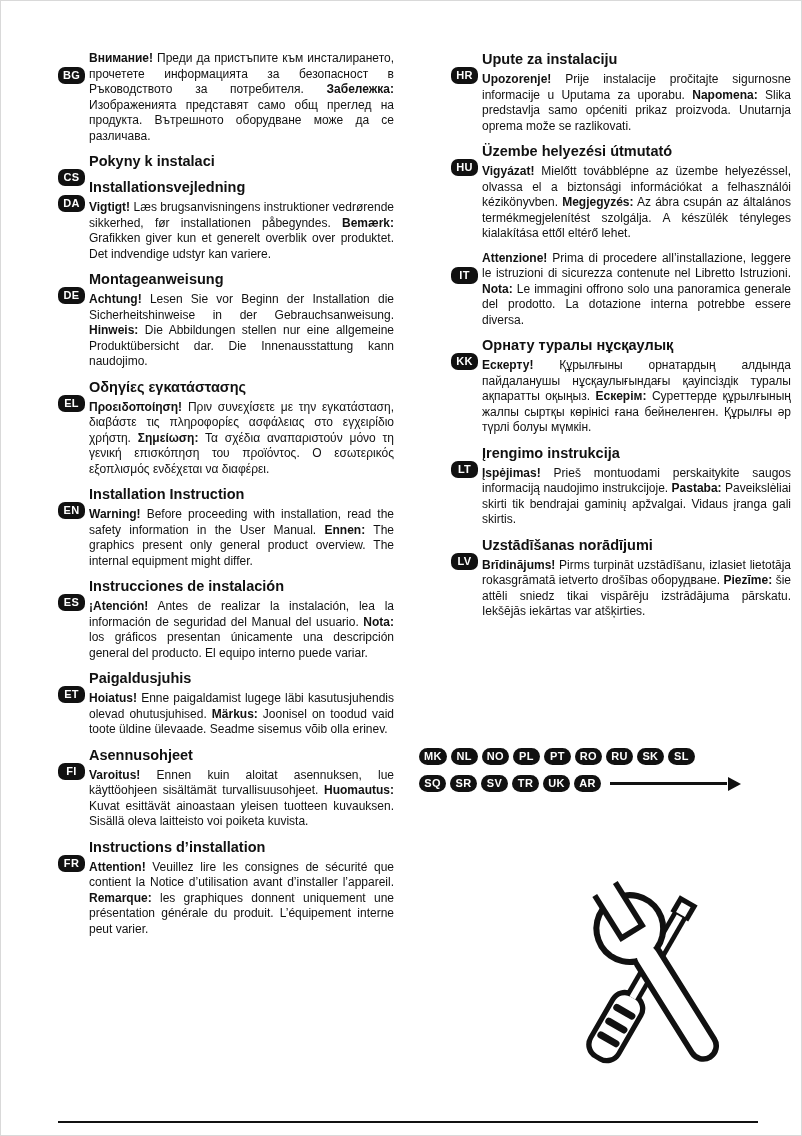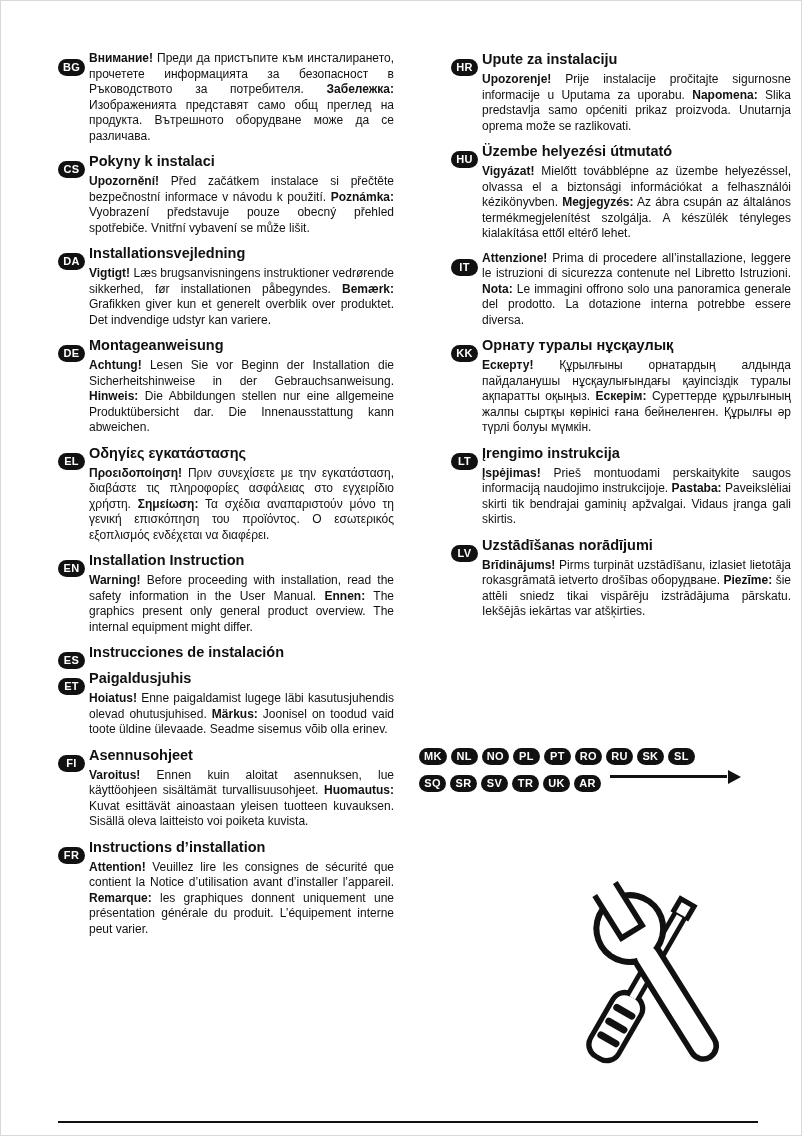--- a/index.html
+++ b/index.html
@@ -13,27 +13,27 @@
   .col-left  { left:57px;  width:336px; }
   .col-right { left:418px; width:340px;margin-left:32px; }
 
   .section { position:relative; padding-left:31px; margin-bottom:9px; }
   .pill {
     display:inline-flex; align-items:center; justify-content:center;
     min-width:27px; height:17px; padding:0 5px;
     background:#111; color:#fff; border-radius:9px;
     font-weight:bold; font-size:11px; letter-spacing:.3px; line-height:1;
   }
-  .badge-abs { position:absolute; left:0; top:8px; }
+  .badge-abs { position:absolute; left:0; top:16px;border-radius:7px; }
   .sec-title { font-size:14.5px; font-weight:bold; line-height:17px; margin-bottom:4px; }
   .sec-body  { font-size:12px; line-height:15.5px; text-align:justify; }
   .sec-body b { font-weight:bold; }
 
   .footer-langs { position:absolute; left:418px; top:747px; width:322px; }
-  .lang-row { display:flex; gap:4px; margin-bottom:10px; }
+  .lang-row { display:flex; gap:4px; align-items:center; margin-bottom:10px; }
   .flow-arrow { flex:1 0 36px; height:3px; background:#111; position:relative; margin-left:5px; margin-right:14px; }
   .flow-arrow::after {
     content:""; position:absolute; right:-14px; top:50%; transform:translateY(-50%);
     width:0; height:0;
     border-left:13px solid #111; border-top:7px solid transparent; border-bottom:7px solid transparent;
   }
 
   .tools-graphic { position:absolute; left:540px; top:862px; }
   .footer-rule { position:absolute; left:57px; top:1120px; width:700px; height:2px; background:#111; }
 </style>
@@ -43,45 +43,45 @@
 <div class="page">
 
   <div class="col col-left" id="col-left">
       <section class="section">
         <span class="pill badge-abs">BG</span>
         <p class="sec-body"><b>Внимание!</b><span> Преди да пристъпите към инсталирането, прочетете информацията за безопасност в Ръководството за потребителя. </span><b>Забележка:</b><span> Изображенията представят само общ преглед на продукта. Вътрешното оборудване може да се различава.</span></p>
       </section>
       <section class="section">
         <span class="pill badge-abs">CS</span>
         <h2 class="sec-title">Pokyny k instalaci</h2>
-        <p class="sec-body"><b>Upozornění!</b><span> Před začátkem instalace si přečtěte bezpečnostní informace v návodu k použití. </span><b>Poznámka:</b><span> Vyobrazení představuje pouze obecný přehled spotřebiče. Vnitřní vybavení se může lišit.</span></p>
       </section>
       <section class="section">
         <span class="pill badge-abs">DA</span>
         <h2 class="sec-title">Installationsvejledning</h2>
         <p class="sec-body"><b>Vigtigt!</b><span> Læs brugsanvisningens instruktioner vedrørende sikkerhed, før installationen påbegyndes. </span><b>Bemærk:</b><span> Grafikken giver kun et generelt overblik over produktet. Det indvendige udstyr kan variere.</span></p>
       </section>
       <section class="section">
         <span class="pill badge-abs">DE</span>
         <h2 class="sec-title">Montageanweisung</h2>
-        <p class="sec-body"><b>Achtung!</b><span> Lesen Sie vor Beginn der Installation die Sicherheitshinweise in der Gebrauchsanweisung. </span><b>Hinweis:</b><span> Die Abbildungen stellen nur eine allgemeine Produktübersicht dar. Die Innenausstattung kann abweichen.</span></p>
+        <p class="sec-body"><b>Achtung!</b><span> Lesen Sie vor Beginn der Installation die Sicherheitshinweise in der Gebrauchsanweisung. </span><b>Hinweis:</b><span> Die Abbildungen stellen nur eine allgemeine Produktübersicht dar. Die Innenausstattung kann naudojimo.</span></p>
       </section>
       <section class="section">
         <span class="pill badge-abs">EL</span>
         <h2 class="sec-title">Οδηγίες εγκατάστασης</h2>
         <p class="sec-body"><b>Προειδοποίηση!</b><span> Πριν συνεχίσετε με την εγκατάσταση, διαβάστε τις πληροφορίες ασφάλειας στο εγχειρίδιο χρήστη. </span><b>Σημείωση:</b><span> Τα σχέδια αναπαριστούν μόνο τη γενική επισκόπηση του προϊόντος. Ο εσωτερικός εξοπλισμός ενδέχεται να διαφέρει.</span></p>
       </section>
       <section class="section">
         <span class="pill badge-abs">EN</span>
         <h2 class="sec-title">Installation Instruction</h2>
         <p class="sec-body"><b>Warning!</b><span> Before proceeding with installation, read the safety information in the User Manual. </span><b>Ennen:</b><span> The graphics present only general product overview. The internal equipment might differ.</span></p>
       </section>
       <section class="section">
         <span class="pill badge-abs">ES</span>
         <h2 class="sec-title">Instrucciones de instalación</h2>
+        <p class="sec-body"><b>¡Atención!</b><span> Antes de realizar la instalación, lea la información de seguridad del Manual del usuario. </span><b>Nota:</b><span> los gráficos presentan únicamente una descripción general del producto. El equipo interno puede variar.</span></p>
       </section>
       <section class="section">
         <span class="pill badge-abs">ET</span>
         <h2 class="sec-title">Paigaldusjuhis</h2>
         <p class="sec-body"><b>Hoiatus!</b><span> Enne paigaldamist lugege läbi kasutusjuhendis olevad ohutusjuhised. </span><b>Märkus:</b><span> Joonisel on toodud vaid toote üldine ülevaade. Seadme sisemus võib olla erinev.</span></p>
       </section>
       <section class="section">
         <span class="pill badge-abs">FI</span>
         <h2 class="sec-title">Asennusohjeet</h2>
         <p class="sec-body"><b>Varoitus!</b><span> Ennen kuin aloitat asennuksen, lue käyttöohjeen sisältämät turvallisuusohjeet. </span><b>Huomautus:</b><span> Kuvat esittävät ainoastaan yleisen tuotteen kuvauksen. Sisällä oleva laitteisto voi poiketa kuvista.</span></p>

